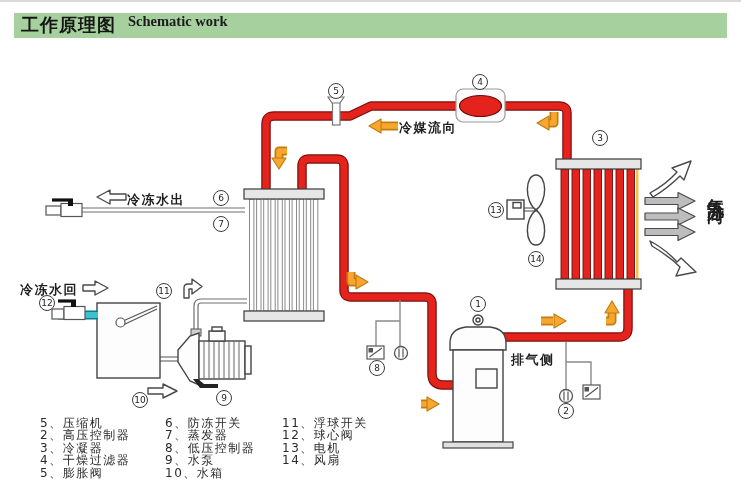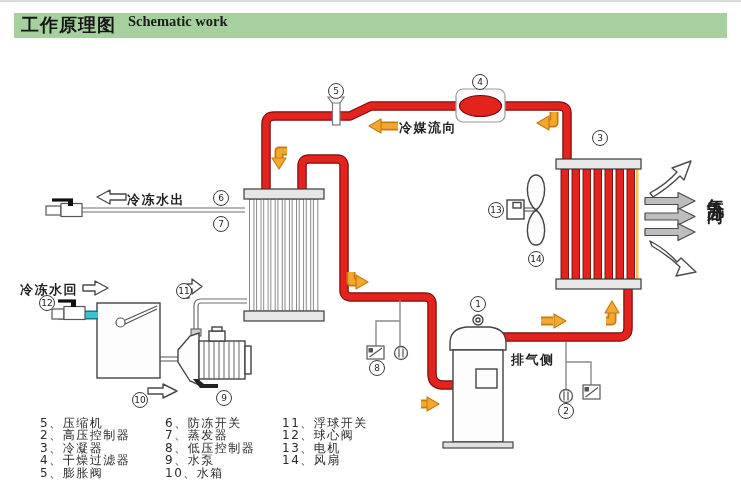--- a/index.html
+++ b/index.html
@@ -239,21 +239,21 @@
   <div class="co" style="left:470px;top:296px">1</div>
   <div class="co" style="left:558px;top:403px">2</div>
   <div class="co" style="left:592px;top:130px">3</div>
   <div class="co" style="left:472px;top:74px">4</div>
   <div class="co" style="left:328px;top:83px">5</div>
   <div class="co" style="left:213px;top:190px">6</div>
   <div class="co" style="left:213px;top:216px">7</div>
   <div class="co" style="left:369px;top:360px">8</div>
   <div class="co" style="left:216px;top:390px">9</div>
   <div class="co" style="left:132px;top:392px">10</div>
-  <div class="co" style="left:176px;top:283px">11</div>
+  <div class="co" style="left:156px;top:283px">11</div>
   <div class="co" style="left:39px;top:295px">12</div>
   <div class="co" style="left:488px;top:202px">13</div>
   <div class="co" style="left:528px;top:251px">14</div>
 
   <div class="legend" style="left:40px">
     <div>5、压缩机</div>
     <div>2、高压控制器</div>
     <div>3、冷凝器</div>
     <div>4、干燥过滤器</div>
     <div>5、膨胀阀</div>

